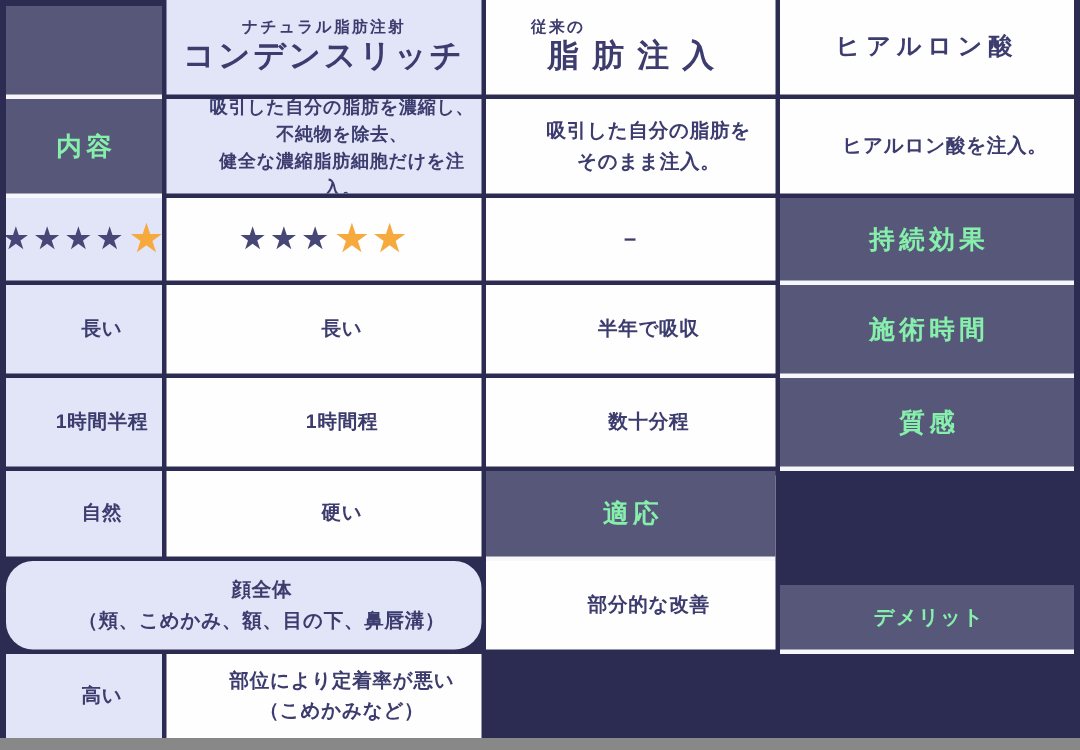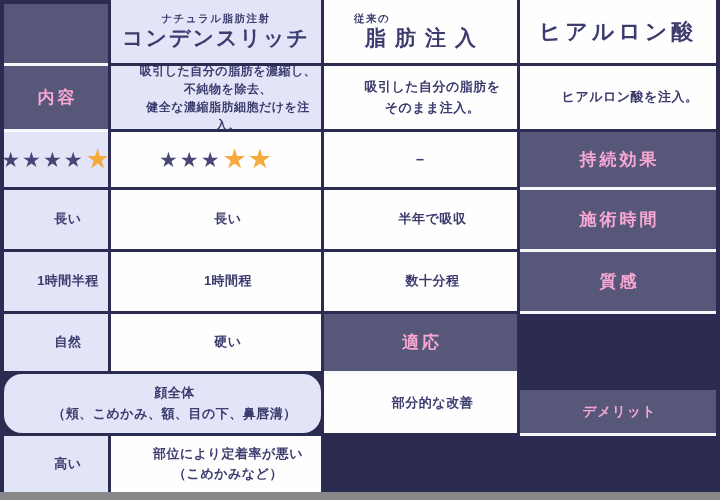--- a/index.html
+++ b/index.html
@@ -18,32 +18,32 @@
   .cell {
     display:flex; flex-direction:column;
     align-items:center; justify-content:center;
     text-align:center;
     color:#3c3c6e; font-weight:bold;
     white-space:pre-line; overflow:hidden;
   }
   .lav { background:#e2e4f8; }
   .wht { background:#fffeff; }
   .rowhead {
-    background:#575779; color:#f9a8d4;
+    background:#575779; color:#86efac;
     font-size:17px; letter-spacing:3px;
     box-shadow:0 3px 0 #f7f7fb;
     padding-left:3px;
   }
   .rowhead.small { font-size:13.5px; letter-spacing:1px;margin-top:16px; }
   .corner { background:#575779; border-top:4px solid #2c2c52; box-shadow:0 3px 0 #f7f7fb; }
   .col-sub { font-size:10.5px; letter-spacing:1.5px; line-height:1.3; }
   .sub-left { align-self:flex-start; margin-left:30px; }
   .col-title { font-size:21px; letter-spacing:2px; line-height:1.25; }
   .col-title.wide { letter-spacing:9px; text-indent:9px; }
-  .col-title.mid  { letter-spacing:4px; font-size:22px; }
+  .col-title.mid  { letter-spacing:4px; font-size:16px; }
   .body-txt  { font-size:13px; line-height:1.55; letter-spacing:0.5px;padding-left:24px; }
   .body-txt.dense { font-size:12px; line-height:1.5; }
   .stars { flex-direction:row; }
   .star-navy   { color:#474777; font-size:21px; letter-spacing:2px; }
   .star-orange { color:#f6a93d; font-size:27px; letter-spacing:1px; margin-left:1px; line-height:1; }
   .dash { font-size:15px; letter-spacing:1px; }
 </style>
 </head>
 <body>
 

